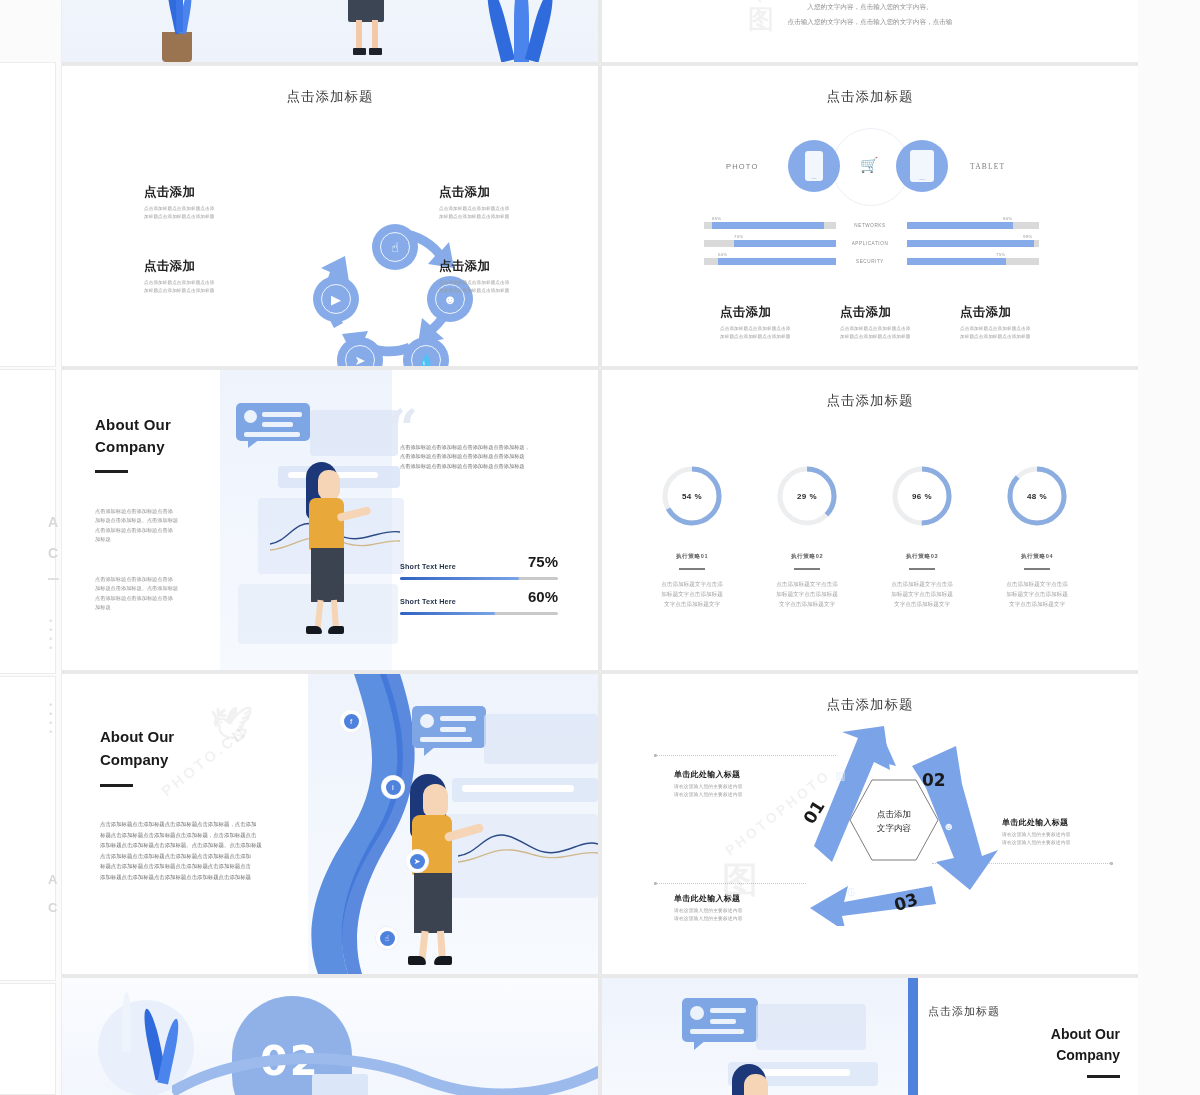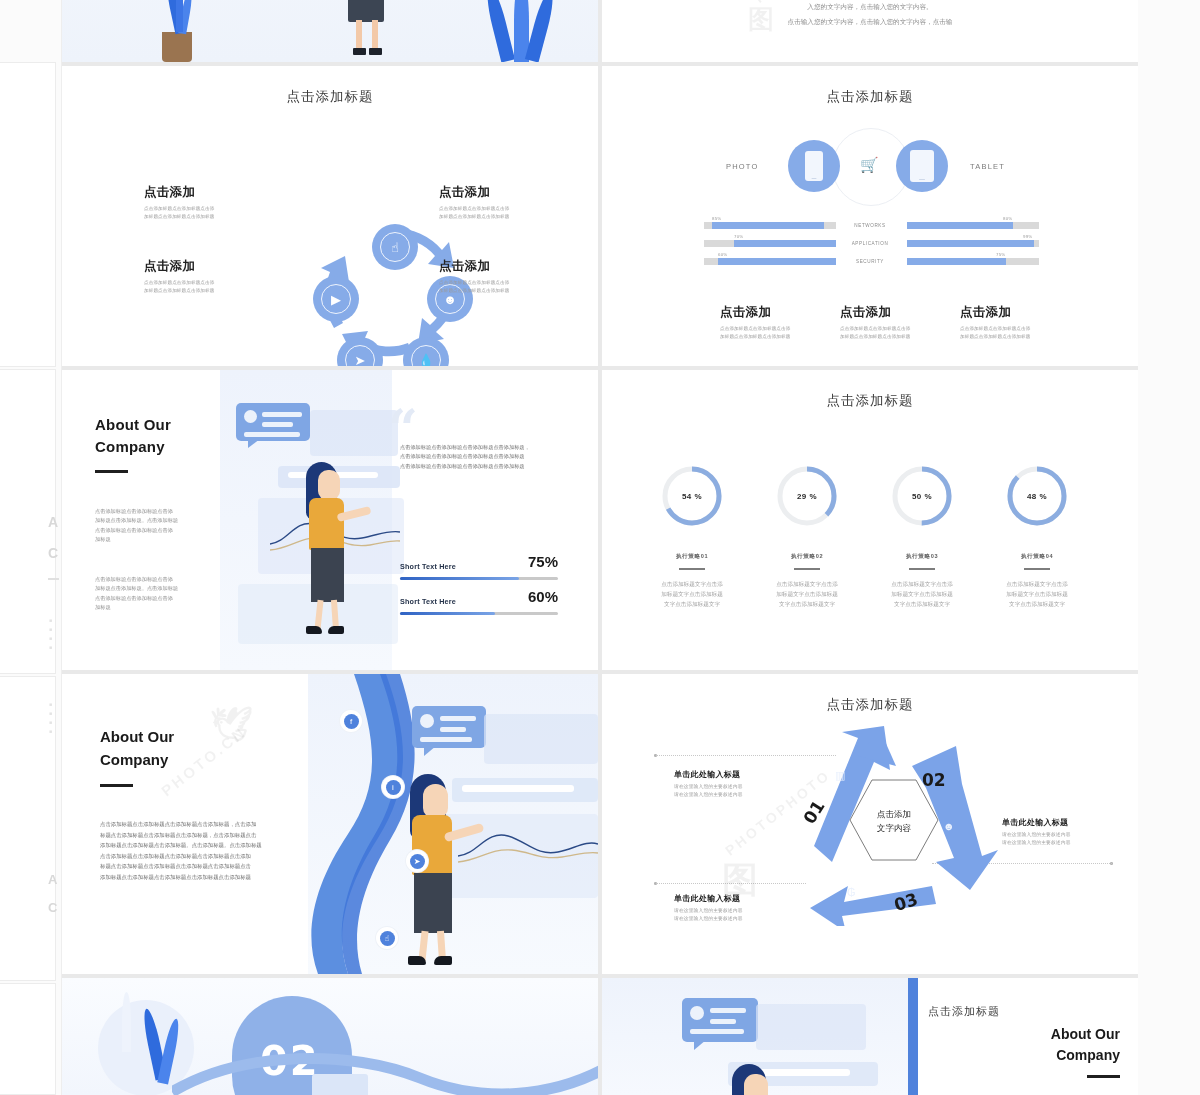--- a/index.html
+++ b/index.html
@@ -236,21 +236,21 @@
 
       <div class="ghost-ring" style="left:230px;top:62px;width:78px;height:78px;"></div>
       <div class="device-circle" style="left:186px;top:74px;">
         <div class="phone"></div>
       </div>
       <div class="device-circle" style="left:294px;top:74px;">
         <div class="tablet"></div>
       </div>
       <div style="position:absolute;left:258px;top:90px;font-size:15px;color:#98b7e8;">🛒</div>
       <div class="dev-label" style="left:124px;top:96px;">PHOTO</div>
-      <div class="dev-label" style="left:368px;top:96px;">TABLET</div>
+      <div class="dev-label" style="left:368px;top:96px;font-family:Liberation Serif, serif;">TABLET</div>
 
       <div>
 
         <div class="barrow" style="left:102px;top:156px;width:132px;">
           <div class="bartrack"></div>
             <div class="barfill" style="left:8px;width:112px;"></div>
           <div class="barpct" style="left:8px;">85%</div>
         </div>
         <div class="barcat" style="left:218px;top:157px;width:100px;">NETWORKS</div>
         <div class="barrow" style="left:305px;top:156px;width:132px;">
@@ -393,21 +393,21 @@
           <circle cx="33" cy="33" r="27" fill="none" stroke="#8CADE0" stroke-width="5" stroke-dasharray="62.8 220.4" stroke-dashoffset="0" transform="rotate(-90 33 33)"></circle>
         </svg>
         <div class="pct">29 %</div>
       </div>
 
       <div class="donut" style="left:287px;top:93px;">
         <svg width="66" height="66" viewBox="0 0 66 66">
           <circle cx="33" cy="33" r="27" fill="none" stroke="#eceef0" stroke-width="5"></circle>
           <circle cx="33" cy="33" r="27" fill="none" stroke="#8CADE0" stroke-width="5" stroke-dasharray="84.8 198.4" stroke-dashoffset="0" transform="rotate(-90 33 33)"></circle>
         </svg>
-        <div class="pct">50 %</div>
+        <div class="pct">96 %</div>
       </div>
 
       <div class="donut" style="left:402px;top:93px;">
         <svg width="66" height="66" viewBox="0 0 66 66">
           <circle cx="33" cy="33" r="27" fill="none" stroke="#eceef0" stroke-width="5"></circle>
           <circle cx="33" cy="33" r="27" fill="none" stroke="#8CADE0" stroke-width="5" stroke-dasharray="147.6 135.6" stroke-dashoffset="0" transform="rotate(-90 33 33)"></circle>
         </svg>
         <div class="pct">48 %</div>
       </div>
 

